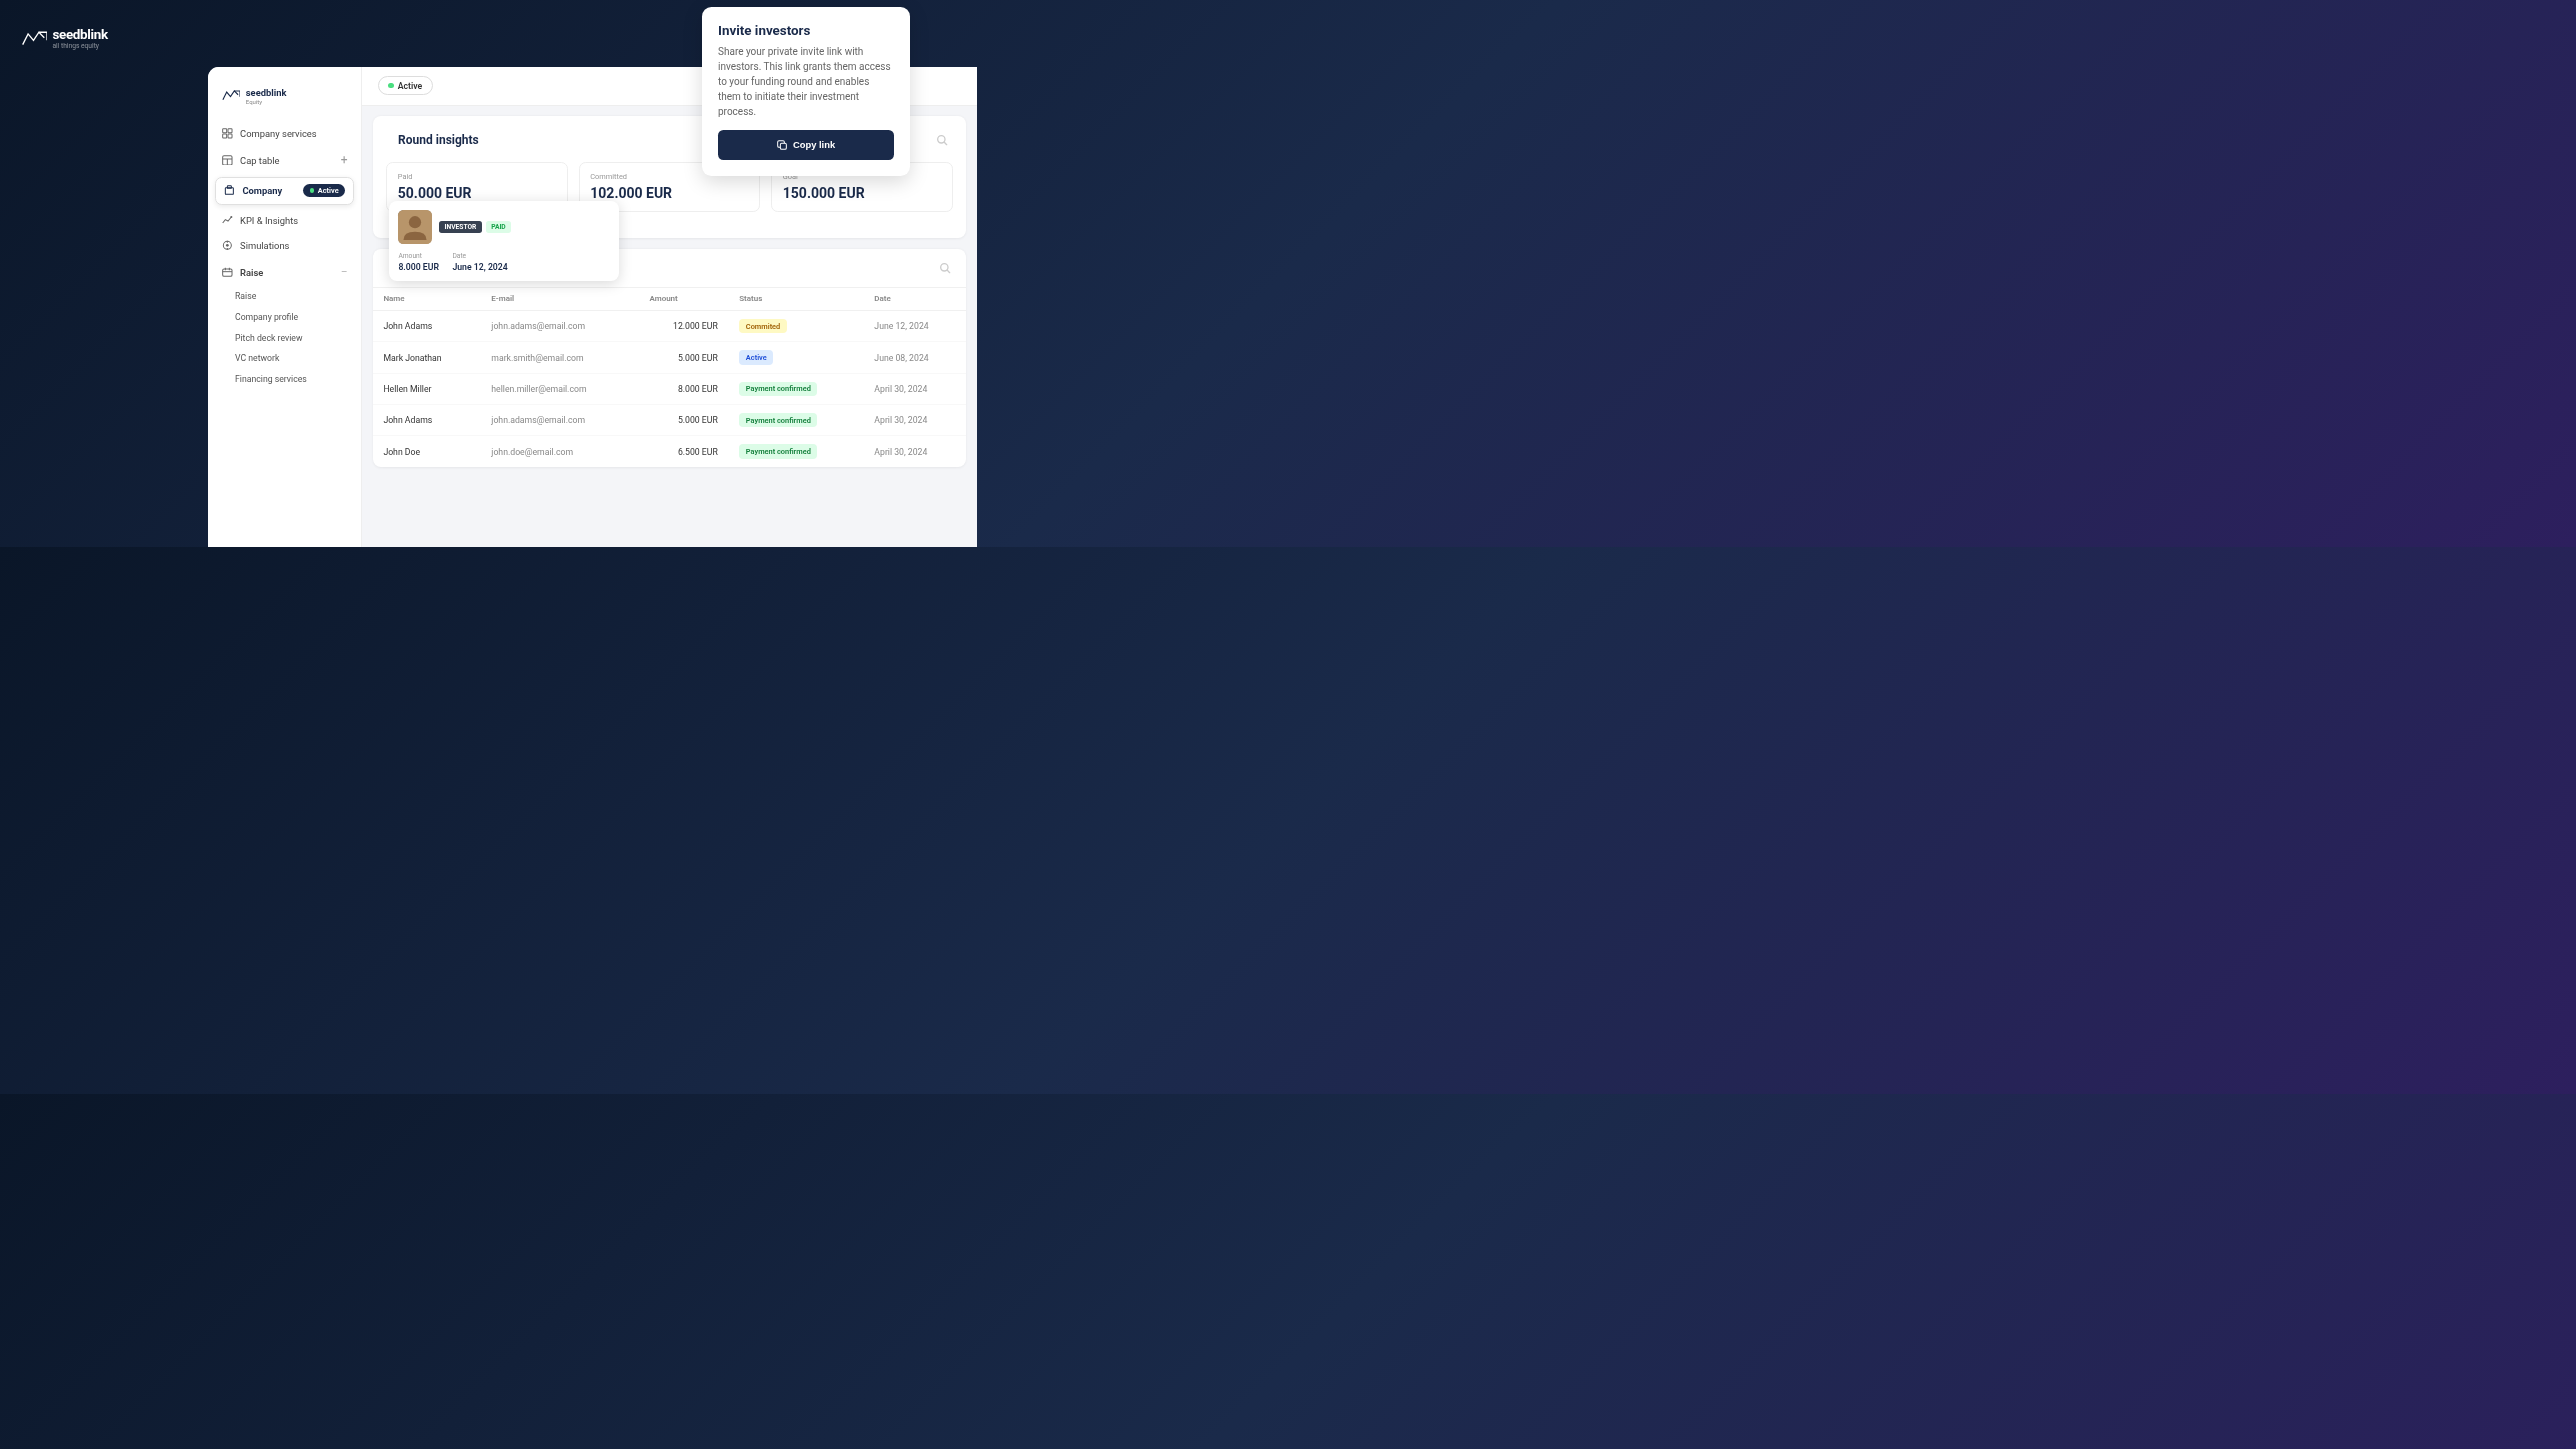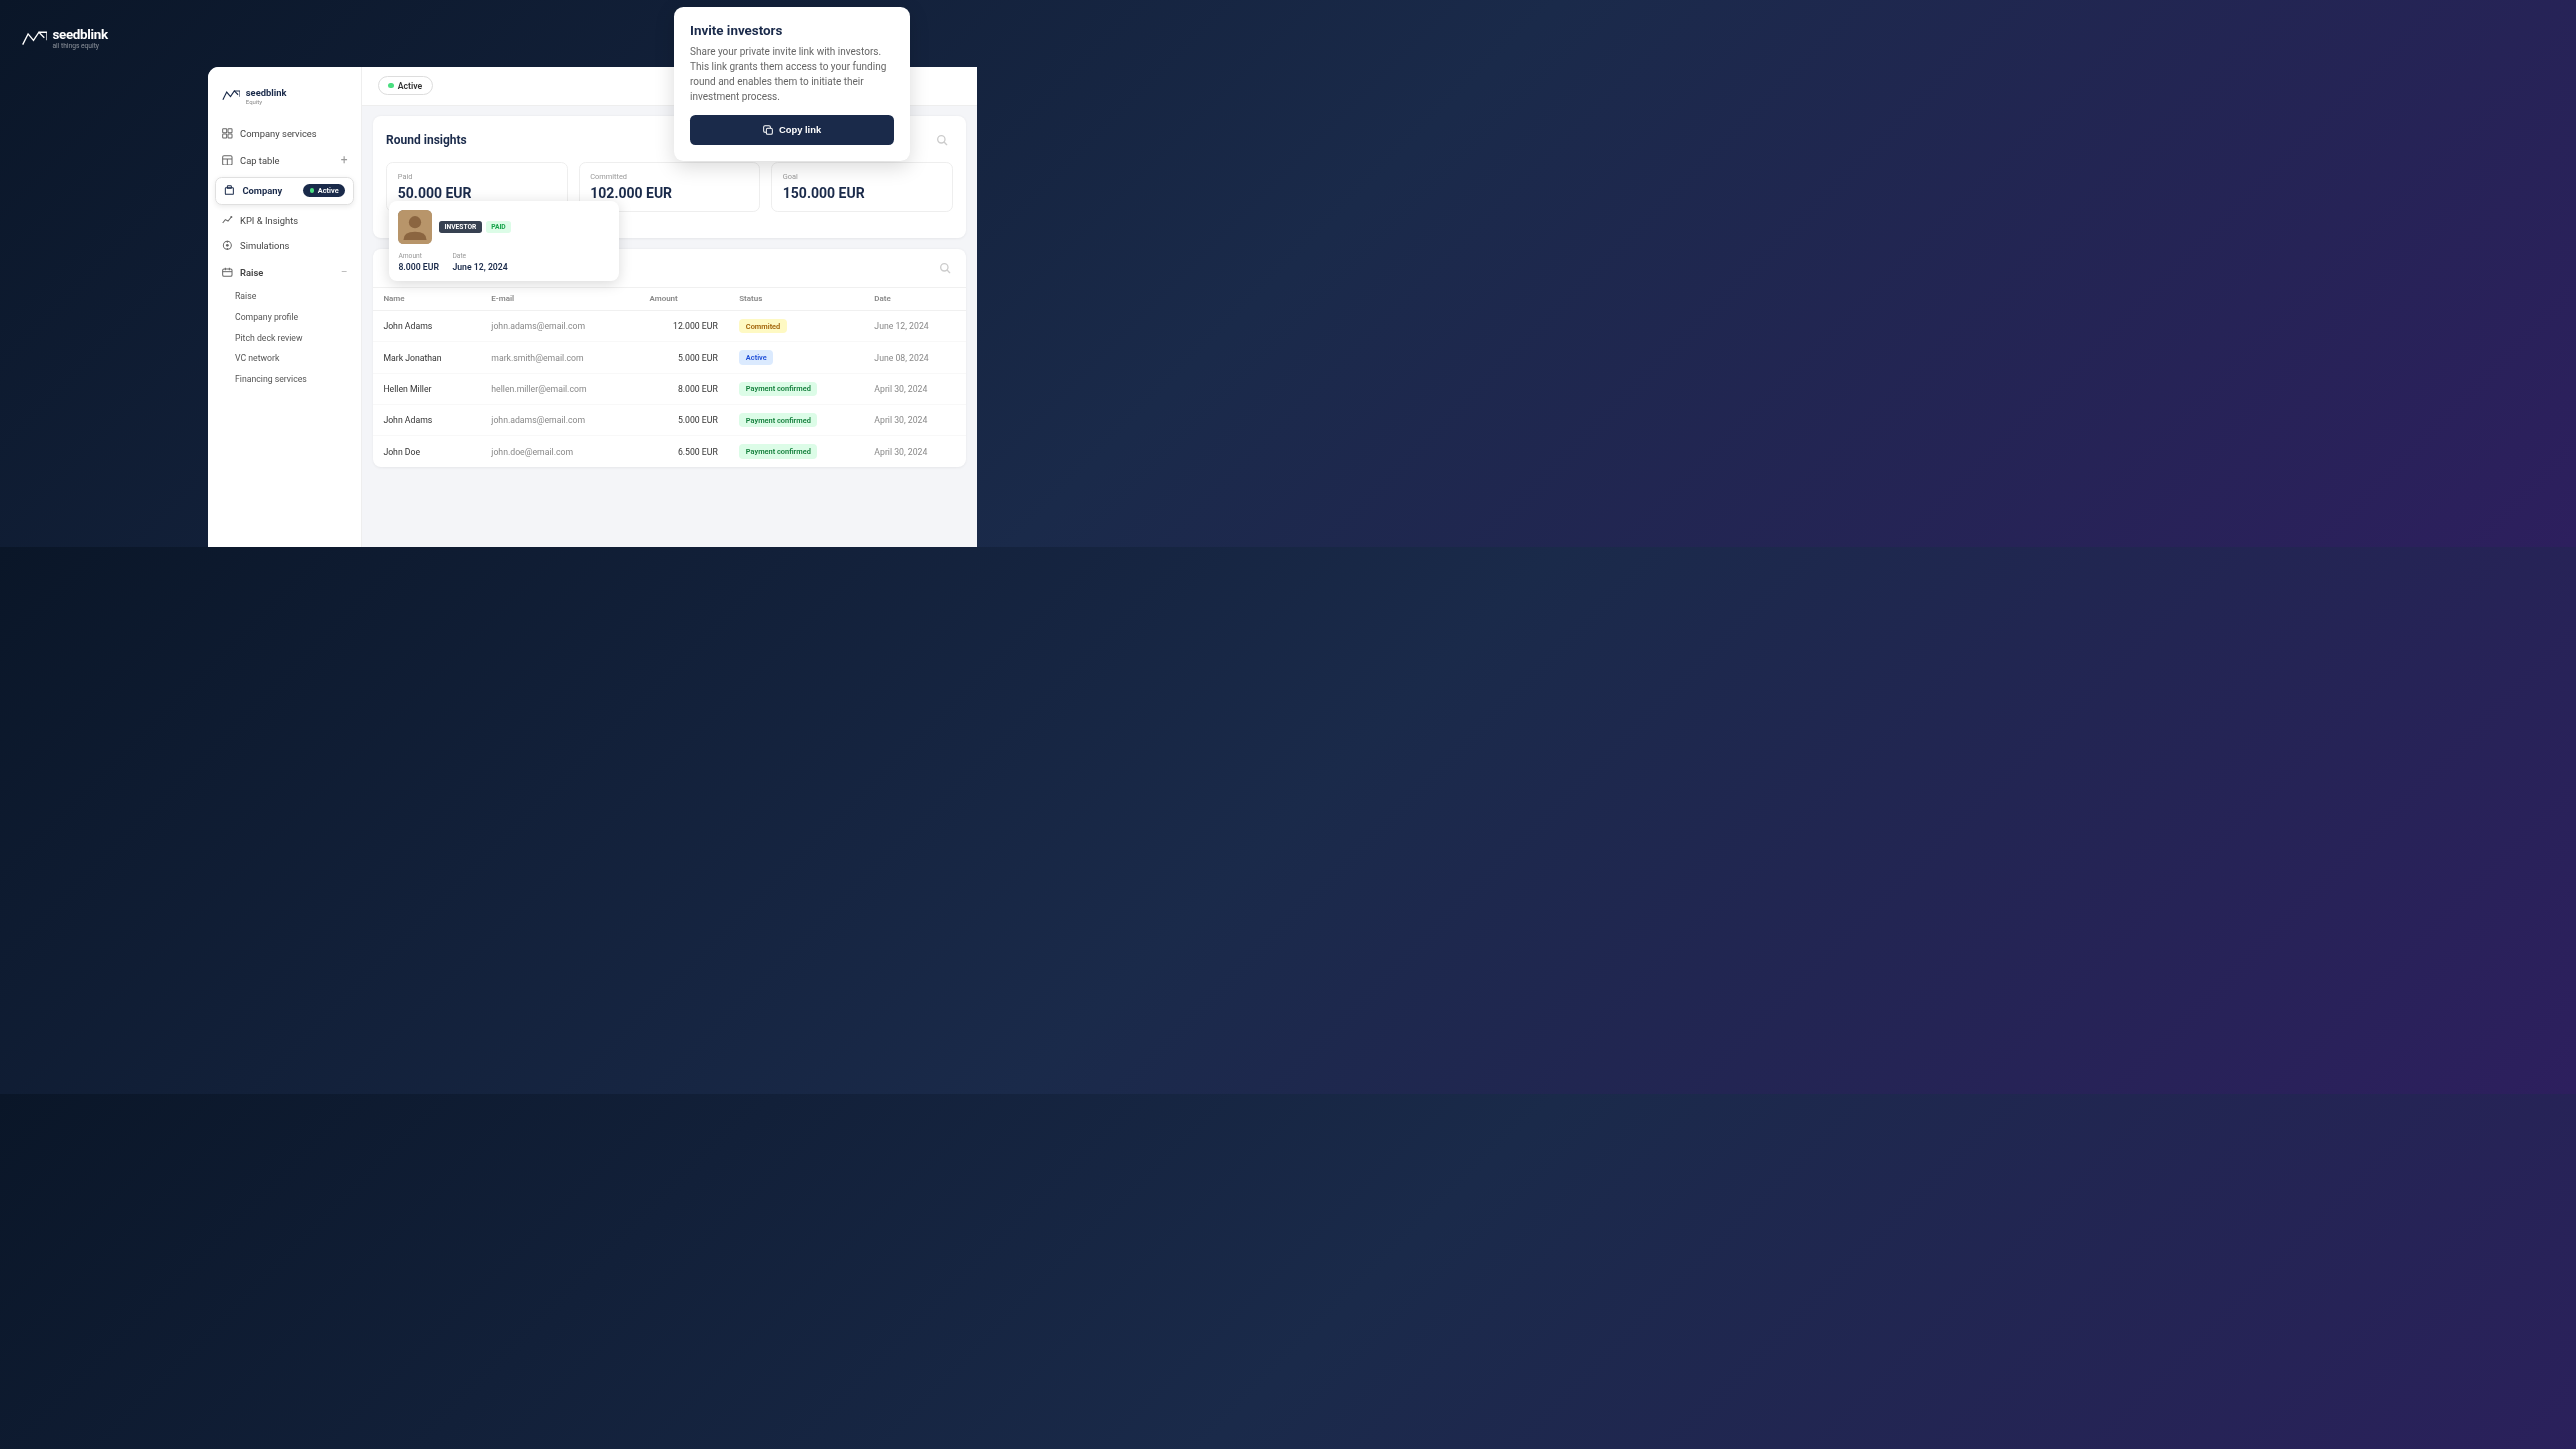--- a/index.html
+++ b/index.html
@@ -195,20 +195,21 @@
     .round-insights-header {
       display: flex;
       align-items: center;
       justify-content: space-between;
       margin-bottom: 10.7px;
     }
     .round-insights-title {
       font-size: 12px;
       font-weight: 700;
       color: #1a2a4a;
+      margin-left: 12px;
     }
     .search-icon-btn {
       width: 21.5px;
       height: 21.5px;
       display: flex;
       align-items: center;
       justify-content: center;
       color: #999;
       cursor: pointer;
     }
@@ -385,21 +386,21 @@
     .status-payment { background: #dcfce7; color: #15803d; }
 
     
     .invite-popup {
       position: absolute;
       right: 67px;
       top: 6.7px;
       background: white;
       border-radius: 9.4px;
       padding: 16px;
-      width: 236px;
+      width: 208px;
       box-shadow: 0 5.4px 20px rgba(0,0,0,0.15);
       z-index: 200;
     }
     .invite-title {
       font-size: 13.4px;
       font-weight: 700;
       color: #1a2a4a;
       margin-bottom: 6.7px;
     }
     .invite-desc {

